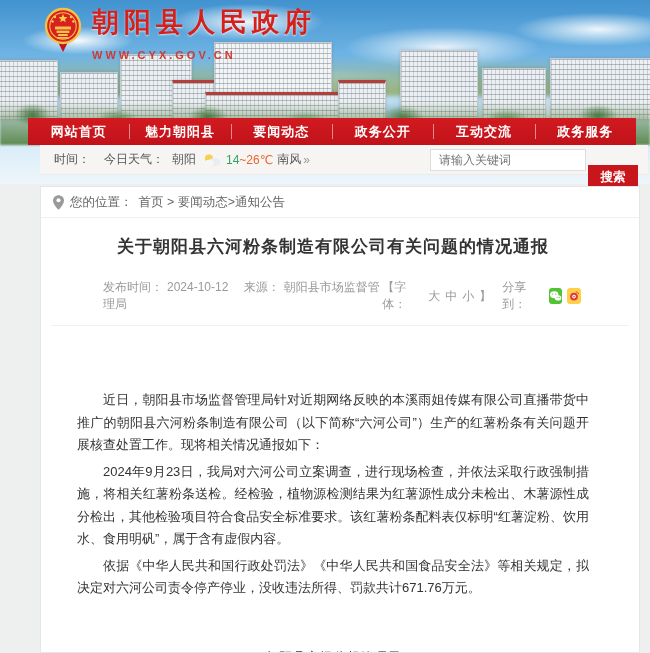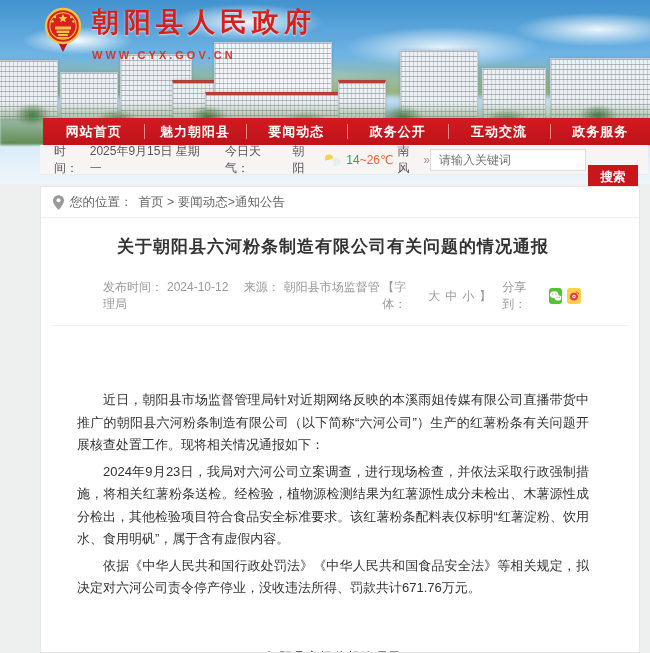--- a/index.html
+++ b/index.html
@@ -40,21 +40,21 @@
     radial-gradient(32px 18px at 78% 45%,#538549,transparent 70%),
     radial-gradient(28px 16px at 92% 32%,#47753f,transparent 70%),
     linear-gradient(180deg,rgba(86,127,70,0) 0%,rgba(86,127,70,.5) 45%,#5d8a4e 100%);}
 
   .logo{position:absolute;top:7px;left:44px;display:flex;align-items:flex-start;gap:10px;cursor:pointer;}
   .site-name{font-family:"Liberation Serif","DejaVu Serif",serif;font-size:27px;font-weight:bold;
     color:#d6201c;letter-spacing:5px;line-height:30px;text-shadow:0 1px 2px rgba(255,255,255,.7);}
   .site-url{margin-top:12px;font-size:11px;font-weight:bold;color:#cf3a33;letter-spacing:3px;}
 
   
-  .nav{position:absolute;top:118px;left:43px;width:608px;height:27px;display:flex;
+  .nav{position:absolute;top:118px;left:28px;width:608px;height:27px;display:flex;
     background:linear-gradient(180deg,#d21a20,#c0121a);}
   .nav-item{flex:1;display:flex;align-items:center;justify-content:center;color:#fff;
     font-size:13px;font-weight:bold;cursor:pointer;position:relative;letter-spacing:1px;}
   .nav-item + .nav-item::before{content:"";position:absolute;left:0;top:6px;bottom:6px;width:1px;
     background:rgba(255,255,255,.5);}
 
   
   .infobar{position:absolute;top:145px;left:40px;width:608px;height:30px;background:#f7f5f4;
     display:flex;align-items:center;font-size:12px;color:#555;box-sizing:border-box;
     padding:0 10px 0 14px;border-bottom:1px solid #ececec;}
@@ -140,21 +140,20 @@
     <div class="nav-item">网站首页</div>
     <div class="nav-item">魅力朝阳县</div>
     <div class="nav-item">要闻动态</div>
     <div class="nav-item">政务公开</div>
     <div class="nav-item">互动交流</div>
     <div class="nav-item">政务服务</div>
   </div>
 
   <div class="infobar">
     <span>时间：</span>
-    <span>2025年9月15日 星期一</span>
     <span class="sep"></span>
     <span>今日天气：</span>
     <span class="sep" style="width:8px;"></span>
     <span>朝阳</span>
     <span class="weather-icon">
       <svg width="20" height="14" viewBox="0 0 20 14">
         <circle cx="7" cy="5.5" r="4" fill="#f8cf4e"></circle>
         <ellipse cx="12.5" cy="9" rx="6" ry="4" fill="#e9edf0"></ellipse>
         <ellipse cx="7" cy="10" rx="5" ry="3.2" fill="#f4f6f8"></ellipse>
       </svg>

